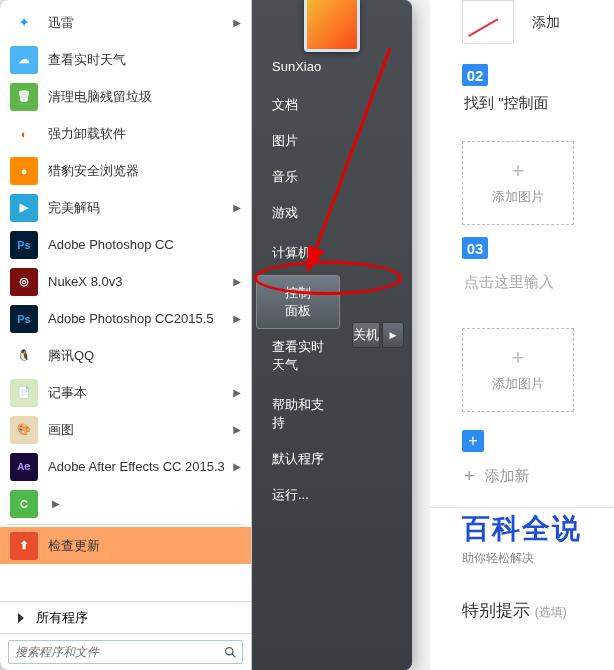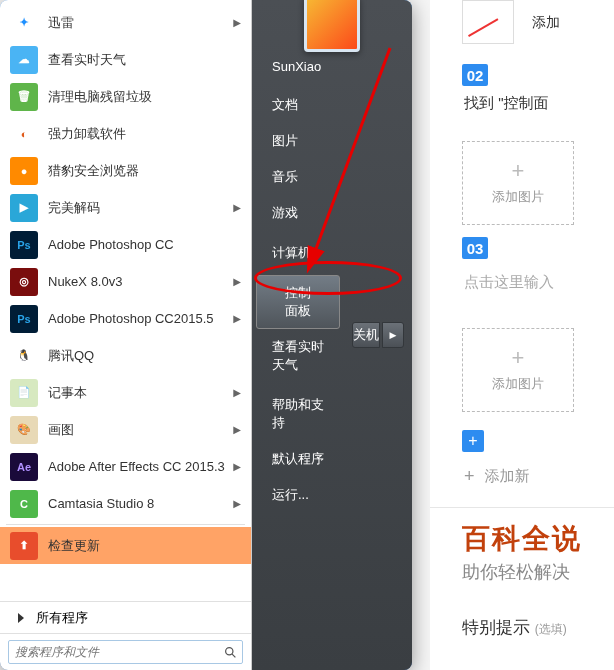--- a/index.html
+++ b/index.html
@@ -37,22 +37,22 @@
   .step-badge { width:26px;height:22px;background:#2d8cf0;color:#fff;display:inline-flex;align-items:center;justify-content:center;font-size:15px;font-weight:bold;border-radius:2px;}
   .step-row { display:flex;align-items:center;gap:12px;margin:12px 0 8px 32px;}
   .step-text { font-size:15px;color:#333;}
   .dashed-box { border:1px dashed #bbb; width:112px; height:84px; margin-left:32px; display:flex;flex-direction:column;align-items:center;justify-content:center;color:#999;gap:6px;cursor:pointer;}
   .dashed-box .plus { font-size:22px;color:#bbb;line-height:1;}
   .dashed-box .lbl { font-size:13px;text-align:center;}
   .full-line { margin:14px 0 8px 34px; font-size:15px;color:#aaa;}
   .plus-badge { width:22px;height:22px;background:#2d8cf0;color:#fff;border-radius:2px;display:flex;align-items:center;justify-content:center;font-size:16px;margin-left:32px;}
   .add-new-row { display:flex;align-items:center;gap:10px;margin:14px 0 20px 34px;color:#999;font-size:15px;}
   .add-new-row .pl { font-size:18px;}
-  .baike-title { font-size:28px;font-weight:bold;color:#c2410c;margin-left:32px;margin-top:12px;letter-spacing:2px;}
-  .baike-sub { font-size:18px;color:#888;margin-left:32px;margin-top:2px;}
+  .baike-title { font-size:28px;font-weight:bold;color:#1d4ed8;margin-left:32px;margin-top:2px;letter-spacing:2px;}
+  .baike-sub { font-size:12px;color:#888;margin-left:32px;margin-top:2px;}
   .special-row { font-size:17px;color:#333;margin-left:32px;margin-top:32px;}
   .special-row .optional { font-size:12px;color:#999;}
   .hr { height:1px;background:#e6e6e6;margin:14px 0 0 0;}
 </style>
 </head>
 <body>
 
 <div class="startmenu">
   <div class="left-pane">
     <div class="app-list" id="app-list">
@@ -104,27 +104,26 @@
           <div class="app-icon" style="background: rgb(215, 233, 192); color: rgb(106, 138, 69); font-weight: bold;">📄</div>
           <span class="app-label">记事本</span>
           <span class="chevron">▶</span>
         </div>
         <div class="app-item">
           <div class="app-icon" style="background: rgb(232, 217, 182); color: rgb(154, 92, 0); font-weight: bold;">🎨</div>
           <span class="app-label">画图</span>
           <span class="chevron">▶</span>
         </div>
         <div class="app-item">
-          <div class="app-icon" style="background: rgb(26, 10, 58); color: rgb(177, 145, 255); font-weight: bold;">Ae</div>
+          <div class="app-icon" style="background: rgb(26, 10, 58); color: rgb(177, 145, 255); font-weight: bold; font-family: Liberation Mono, monospace;">Ae</div>
           <span class="app-label">Adobe After Effects CC 2015.3</span>
           <span class="chevron">▶</span>
         </div>
         <div class="app-item">
           <div class="app-icon" style="background: rgb(79, 184, 74); color: rgb(255, 255, 255); font-weight: bold;">C</div>
-          <span class="app-label">Camtasia Studio 8</span>
           <span class="chevron">▶</span>
         </div>
         <div class="divider-thin"></div>
         <div class="app-item highlighted">
           <div class="app-icon" style="background: rgb(232, 77, 44); color: rgb(255, 255, 255); font-weight: bold;">⬆</div>
           <span class="app-label">检查更新</span>
         </div>
       </div>
     <div class="all-programs">
       <span class="tri"></span>

